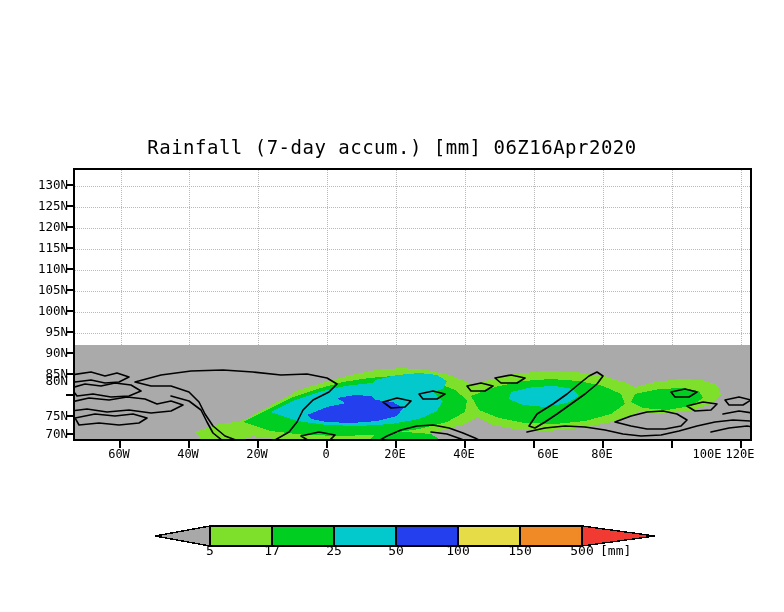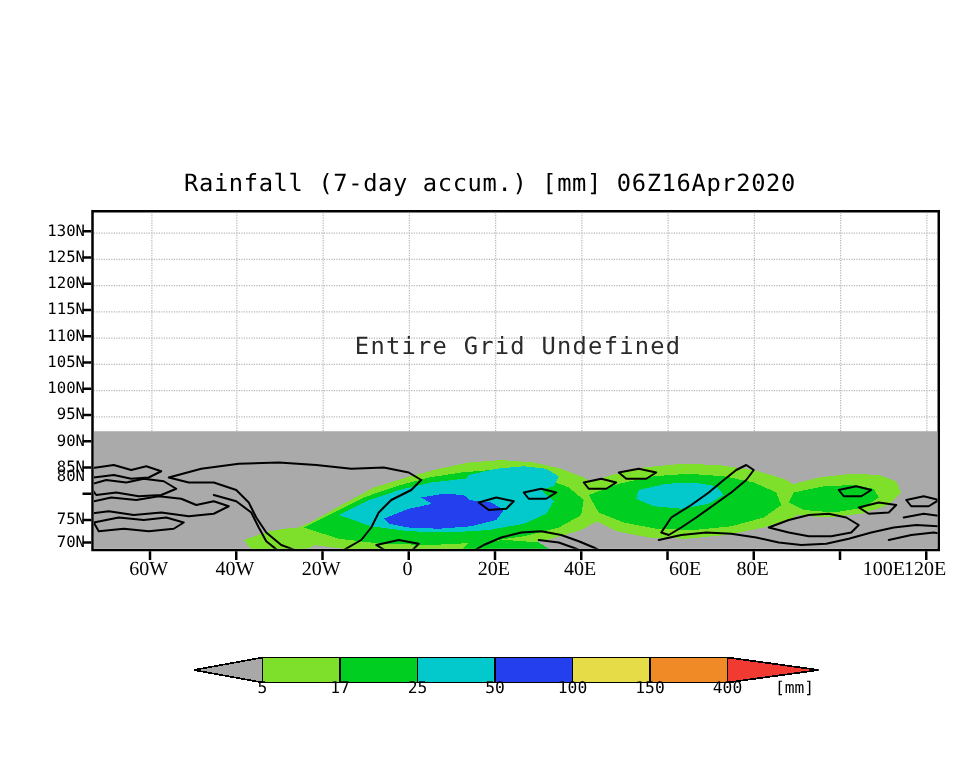--- a/index.html
+++ b/index.html
@@ -104,25 +104,24 @@
   .ytick-mark {
     position: absolute;
     left: 66px;
     width: 7px;
     height: 0;
     border-top: 2px solid #000000;
   }
   .xtick-label {
     position: absolute;
     top: 447px;
-    font-size: 16px;
+    font-size: 12px;
     color: #000000;
     white-space: nowrap;
     transform: translateX(-50%);
-    font-family: Liberation Serif, serif;
   }
   .xtick-mark {
     position: absolute;
     top: 441px;
     height: 7px;
     width: 0;
     border-left: 2px solid #000000;
   }
 
   
@@ -142,21 +141,20 @@
     white-space: nowrap;
     transform: translateX(-50%);
   }
   #cbar-unit {
     position: absolute;
     top: 543px;
     left: 600px;
     font-size: 13px;
     color: #000000;
     white-space: nowrap;
-    margin-left: 20px;
   }
 </style>
 </head>
 <body>
 
 <div id="chart-title">Rainfall (7-day accum.) [mm] 06Z16Apr2020</div>
 
 <div id="plot-frame">
 
   <div class="gridline-v" style="left:46px"></div>
@@ -172,21 +170,20 @@
 
   <div class="gridline-h" style="top:16px"></div>
   <div class="gridline-h" style="top:37px"></div>
   <div class="gridline-h" style="top:58px"></div>
   <div class="gridline-h" style="top:79px"></div>
   <div class="gridline-h" style="top:100px"></div>
   <div class="gridline-h" style="top:121px"></div>
   <div class="gridline-h" style="top:142px"></div>
   <div class="gridline-h" style="top:163px"></div>
 
-  <div id="undefined-label">Entire Grid Undefined</div>
 
   <div id="mask-region"></div>
 
   <svg id="map-layer" viewBox="0 0 679 273" preserveAspectRatio="none">
 
     <g shape-rendering="crispEdges">
 
       <g fill="#7ee02a">
         <path d="M150,258 L175,247 L200,233 L224,220 L250,212 L276,205 L300,200 L326,198
                  L352,200 L374,205 L392,212 L404,220 L412,230 L408,244 L390,254 L362,262
@@ -331,14 +328,14 @@
     <polygon points="427,8 427,28 500,18" fill="#f03a32" stroke="#000000" stroke-width="1.4"></polygon>
   </svg>
 </div>
 
 <div class="cbar-label" style="left:210px">5</div>
 <div class="cbar-label" style="left:272px">17</div>
 <div class="cbar-label" style="left:334px">25</div>
 <div class="cbar-label" style="left:396px">50</div>
 <div class="cbar-label" style="left:458px">100</div>
 <div class="cbar-label" style="left:520px">150</div>
-<div class="cbar-label" style="left:582px">400</div>
+<div class="cbar-label" style="left:582px">500</div>
 <div id="cbar-unit">[mm]</div>
 
 </body></html>

